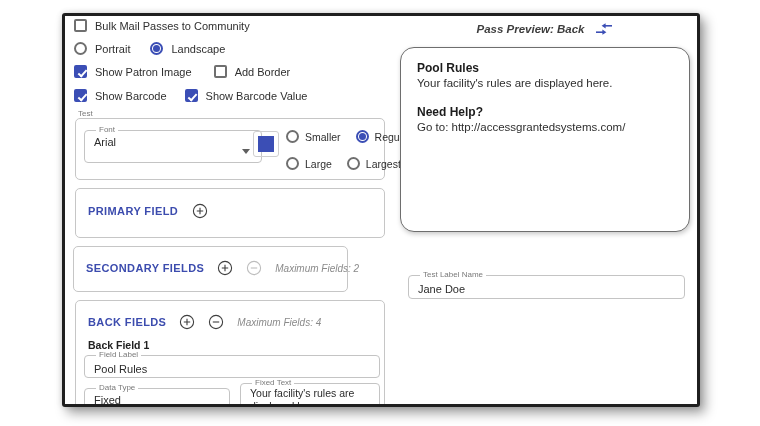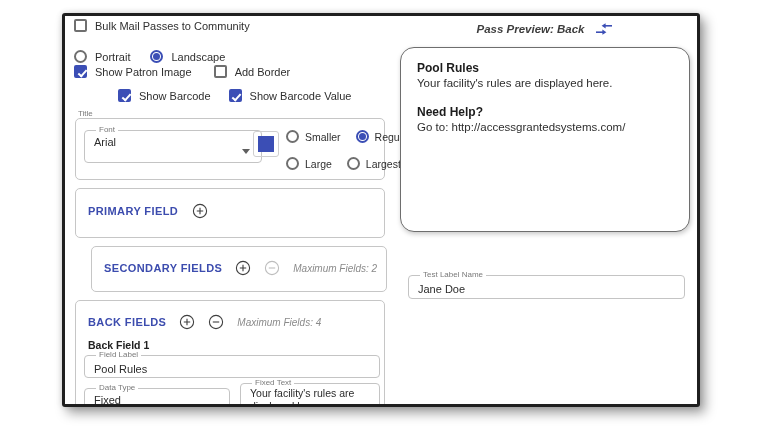--- a/index.html
+++ b/index.html
@@ -58,21 +58,21 @@
 <body>
 
 <div class="stage">
   <div class="window">
 
     <div class="abs opt-row" style="left:9px;top:3px;">
       <span class="cb"></span>
       <span class="opt-label">Bulk Mail Passes to Community</span>
     </div>
 
-    <div class="abs opt-row" style="left:9px;top:26px;gap:20px;margin-top:8px;">
+    <div class="abs opt-row" style="left:9px;top:26px;gap:20px;">
       <span class="opt">
         <span class="radio">
             <span class="dot"></span>
           </span>
         <span class="opt-label">Portrait</span>
       </span>
       <span class="opt">
         <span class="radio checked">
             <span class="dot"></span>
           </span>
@@ -84,32 +84,32 @@
       <span class="opt">
         <span class="cb checked"></span>
         <span class="opt-label">Show Patron Image</span>
       </span>
       <span class="opt">
         <span class="cb"></span>
         <span class="opt-label">Add Border</span>
       </span>
     </div>
 
-    <div class="abs opt-row" style="left:9px;top:73px;gap:18px;margin-left:44px;">
+    <div class="abs opt-row" style="left:9px;top:73px;gap:18px;">
       <span class="opt">
         <span class="cb checked"></span>
         <span class="opt-label">Show Barcode</span>
       </span>
       <span class="opt">
         <span class="cb checked"></span>
         <span class="opt-label">Show Barcode Value</span>
       </span>
     </div>
 
-    <div class="abs mini-label" style="left:13px;top:93px;">Title</div>
+    <div class="abs mini-label" style="left:13px;top:93px;">Test</div>
     <div class="box" style="left:10px;top:102px;width:310px;height:62px;">
       <fieldset class="mat" style="left:8px;top:7px;width:178px;height:37px;">
         <legend>Font</legend>
         <div class="f-value" style="margin-top:2px;">Arial</div>
         <span class="caret"></span>
       </fieldset>
 
       <span class="abs" style="left:177px;top:12px;width:24px;height:24px;border:1px solid #cfcfcf;border-radius:3px;
             display:flex;align-items:center;justify-content:center;">
         <span style="width:16px;height:16px;background:#3b4eb5;display:block;"></span>
@@ -152,21 +152,21 @@
         <span class="sec-title">PRIMARY FIELD</span>
         <button class="icon-btn">
           <svg width="16" height="16" viewBox="0 0 16 16">
               <circle cx="8" cy="8" r="6.6" fill="none" stroke="#3f3f3f" stroke-width="1.1"></circle>
               <path d="M8 4.8v6.4M4.8 8h6.4" stroke="#3f3f3f" stroke-width="1.1"></path>
             </svg>
         </button>
       </div>
     </div>
 
-    <div class="box" style="left:26px;top:230px;width:296px;height:46px;">
+    <div class="box" style="left:8px;top:230px;width:275px;height:46px;">
       <div class="sec-head abs" style="left:12px;top:13px;gap:13px;">
         <span class="sec-title">SECONDARY FIELDS</span>
         <button class="icon-btn">
           <svg width="16" height="16" viewBox="0 0 16 16">
               <circle cx="8" cy="8" r="6.6" fill="none" stroke="#3f3f3f" stroke-width="1.1"></circle>
               <path d="M8 4.8v6.4M4.8 8h6.4" stroke="#3f3f3f" stroke-width="1.1"></path>
             </svg>
         </button>
         <button class="icon-btn">
           <svg width="16" height="16" viewBox="0 0 16 16">

